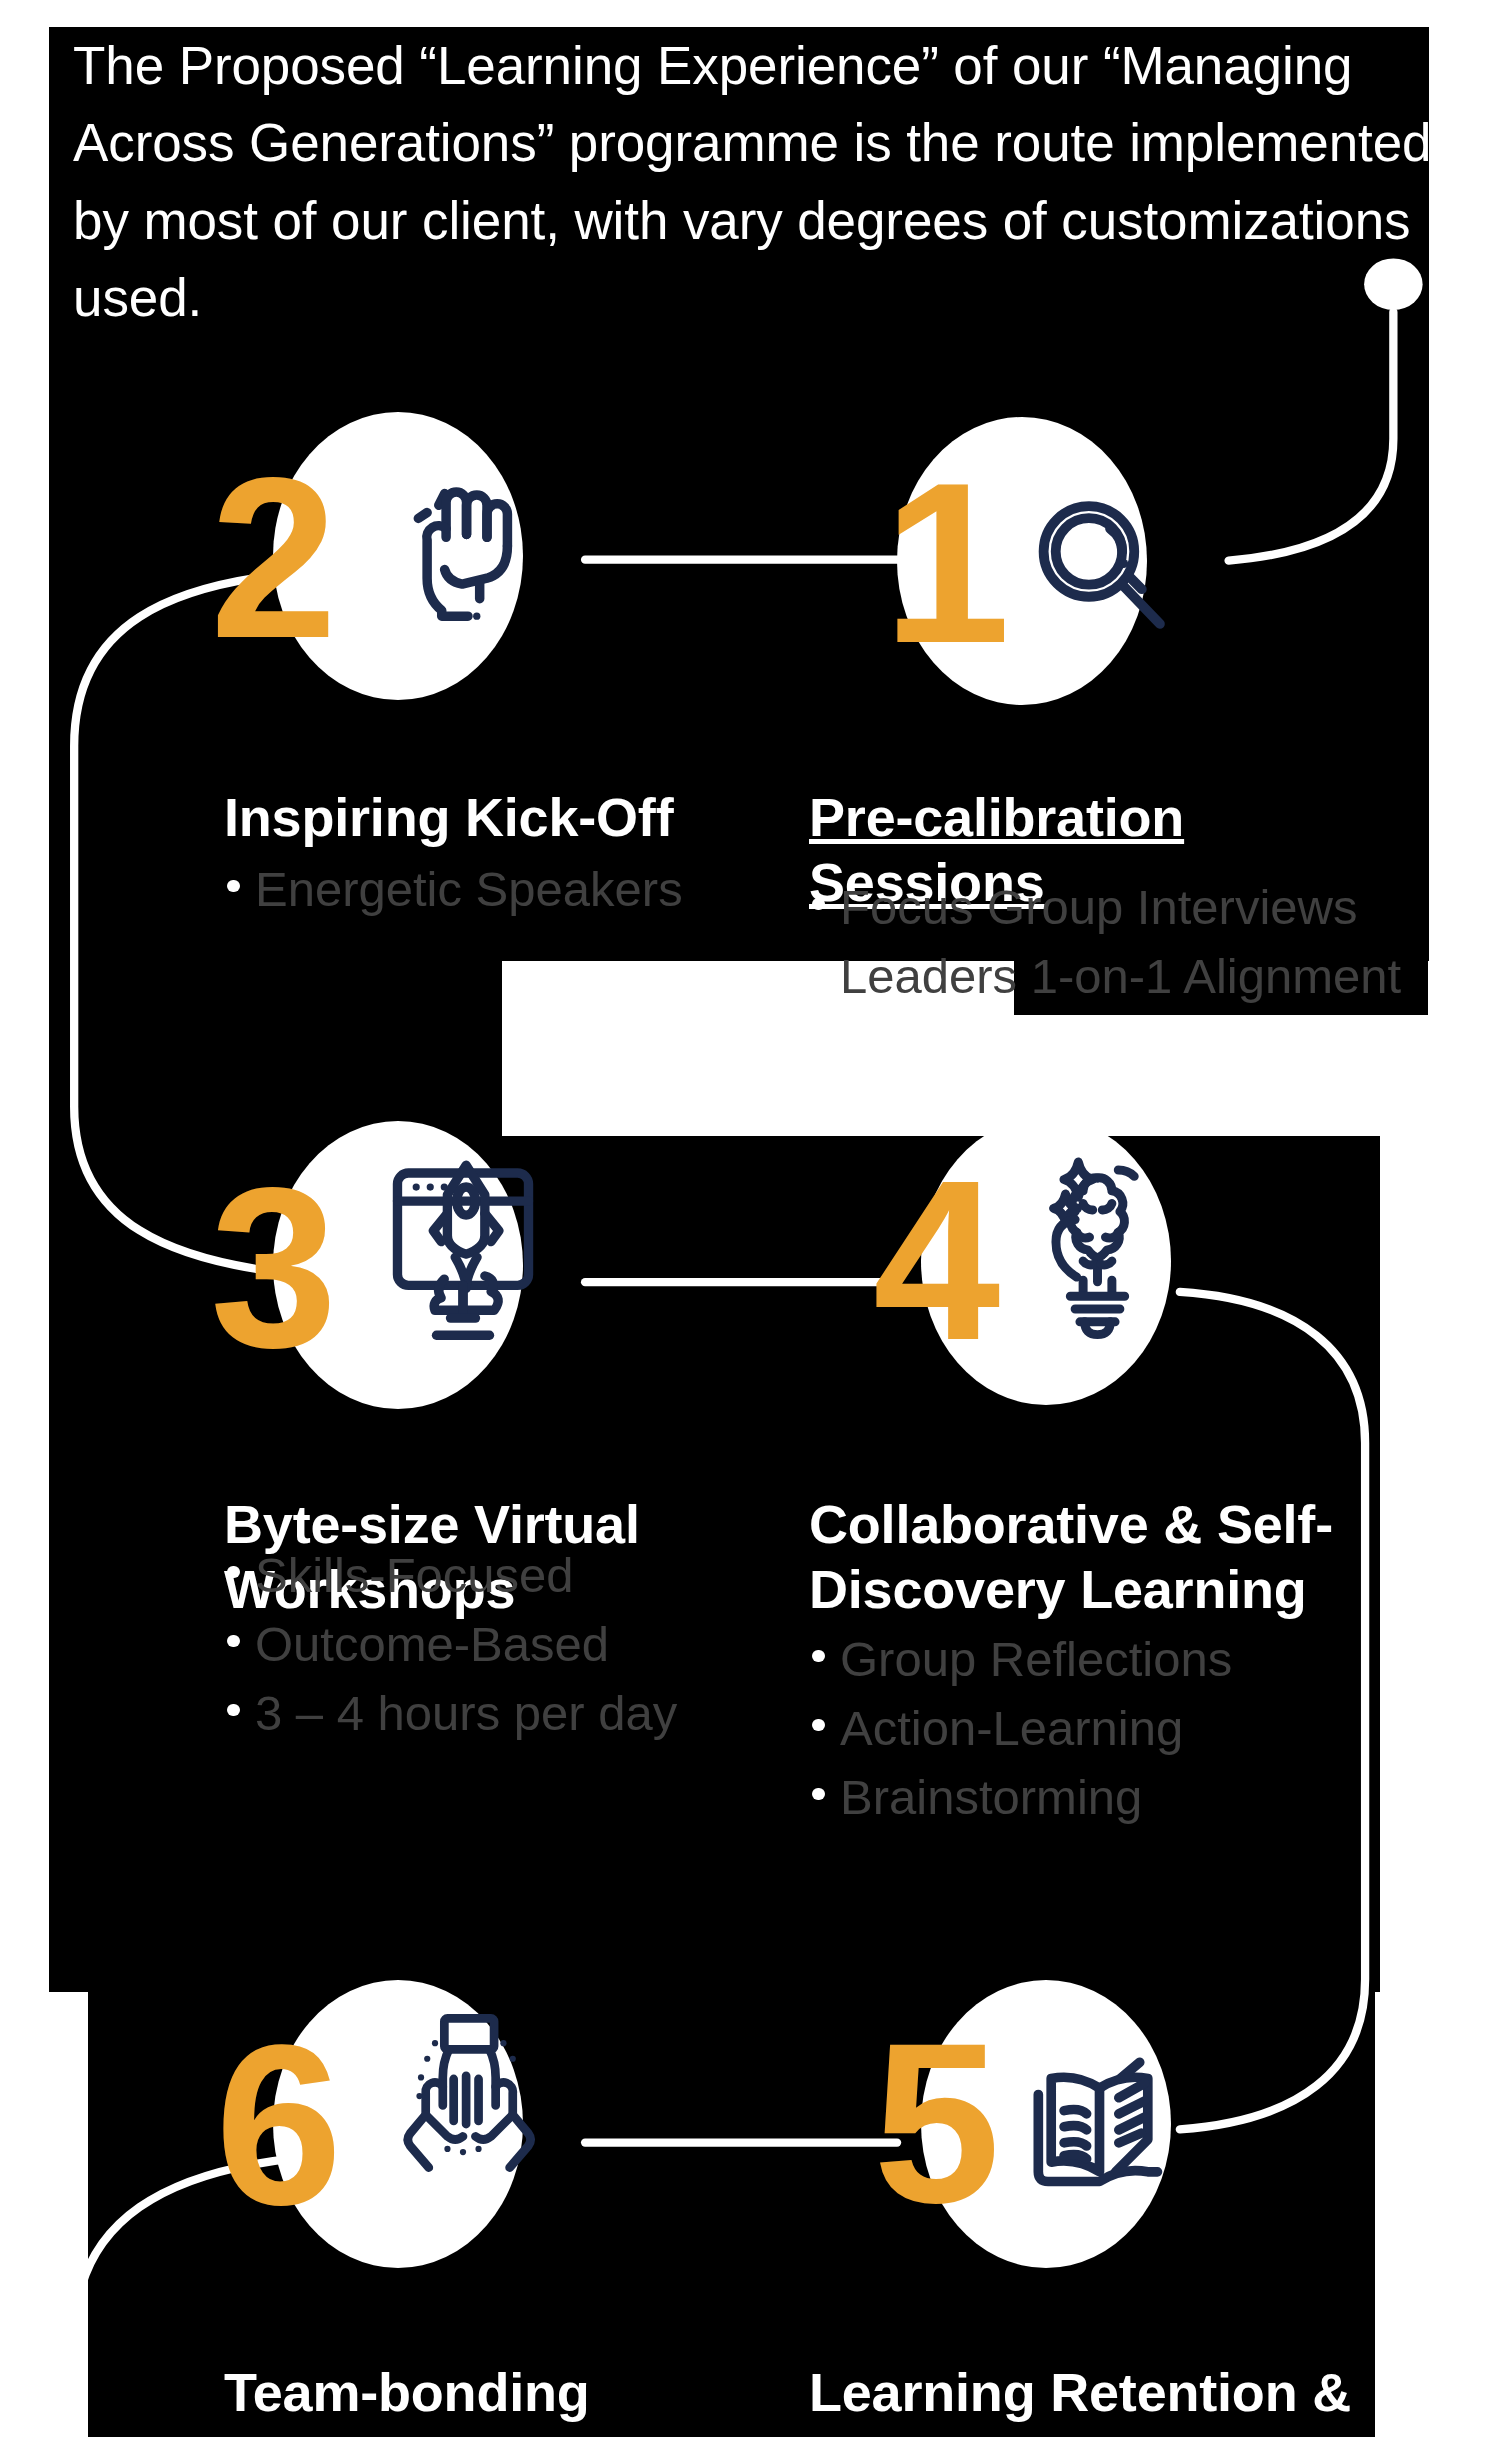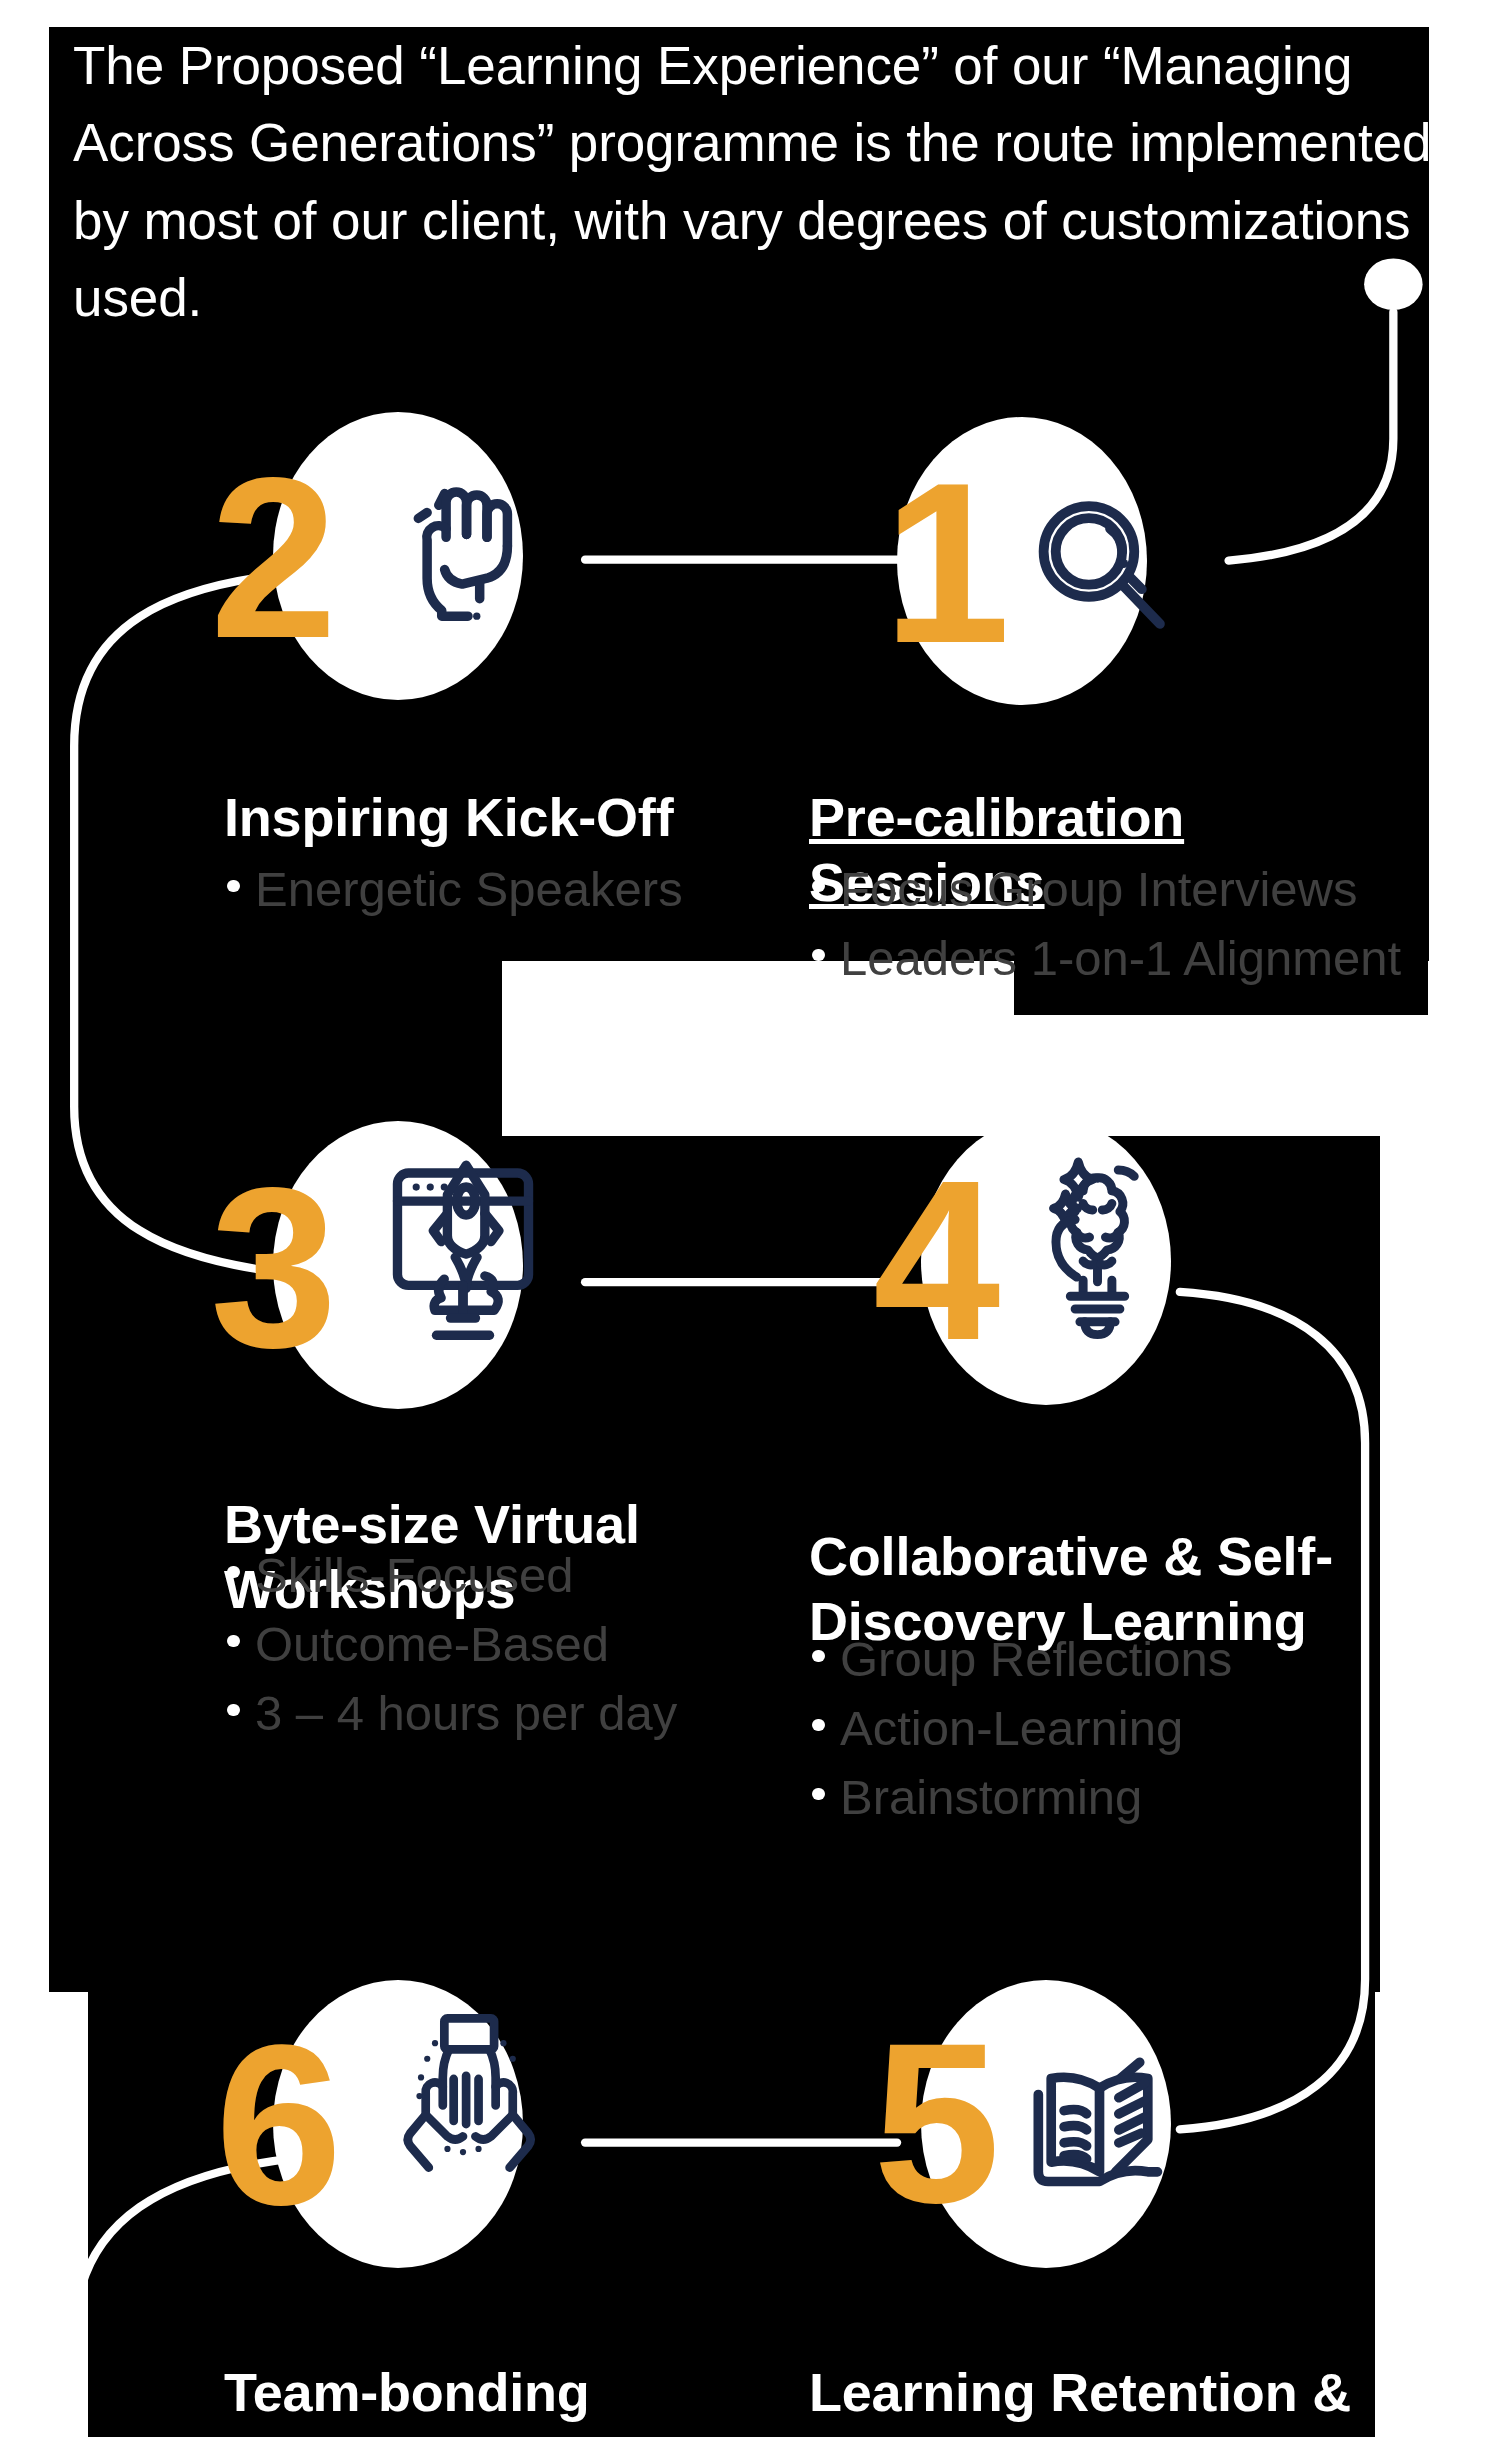--- a/index.html
+++ b/index.html
@@ -124,21 +124,21 @@
         <circle cx="43" cy="42" r="30"></circle>
         <circle cx="43" cy="42" r="22"></circle>
         <path d="M57,27 A19,19 0 0 1 65,42"></path>
         <circle cx="66" cy="50" r="3" fill="#1d2b4c" stroke="none"></circle>
         <path d="M65,64 L90,90"></path>
         <path d="M70,59 L78,67"></path>
       </g>
     </svg>
   </div>
   <div class="title" style="left:809px;top:785px;width:605px;text-decoration:underline;">Pre-calibration Sessions</div>
-  <ul class="bul" style="left:809px;top:858px;width:634px;">
+  <ul class="bul" style="left:809px;top:876px;width:634px;">
     <li>Focus Group Interviews</li>
     <li>Leaders 1-on-1 Alignment</li>
   </ul>
 
   <div class="step">
     <div class="disc" style="left:273px;top:412px;"></div>
     <div class="num" style="left:210px;top:444px;">2</div>
     <svg class="glyph" style="left:395px;top:470px;width:146px;height:161px;" viewBox="0 0 100 110">
       <g fill="none" stroke="#1d2b4c" stroke-width="6.5" stroke-linecap="round" stroke-linejoin="round">
         <path d="M30,24 L34,16"></path>
@@ -204,21 +204,21 @@
         <path d="M59,36 a6,6 0 0 1 -6,4"></path>
         <path d="M63,54 a6,6 0 0 1 -8,3"></path>
         <path d="M59,72 a6,6 0 0 1 -7,2"></path>
         <path d="M36,46 q-12,2 -12,14 q0,14 13,22"></path>
         <path d="M41,84 L41,92 M59,84 L59,92"></path>
         <path d="M33,94 L67,94 M36,102 L64,102 M39,110 L61,110"></path>
         <path d="M42,110 q0,8 8,8 q8,0 8,-8"></path>
       </g>
     </svg>
   </div>
-  <div class="title" style="left:809px;top:1524px;width:575px;">Collaborative &amp; Self-Discovery Learning</div>
+  <div class="title" style="left:809px;top:1492px;width:575px;">Collaborative &amp; Self-Discovery Learning</div>
   <ul class="bul" style="left:809px;top:1628px;width:585px;">
     <li>Group Reflections</li>
     <li>Action-Learning</li>
     <li>Brainstorming</li>
   </ul>
 
   <div class="step">
     <div class="disc" style="left:921px;top:1980px;"></div>
     <div class="num" style="left:873px;top:2009px;">5</div>
     <svg class="glyph" style="left:1019px;top:2043px;width:161px;height:161px;" viewBox="0 0 100 100">

